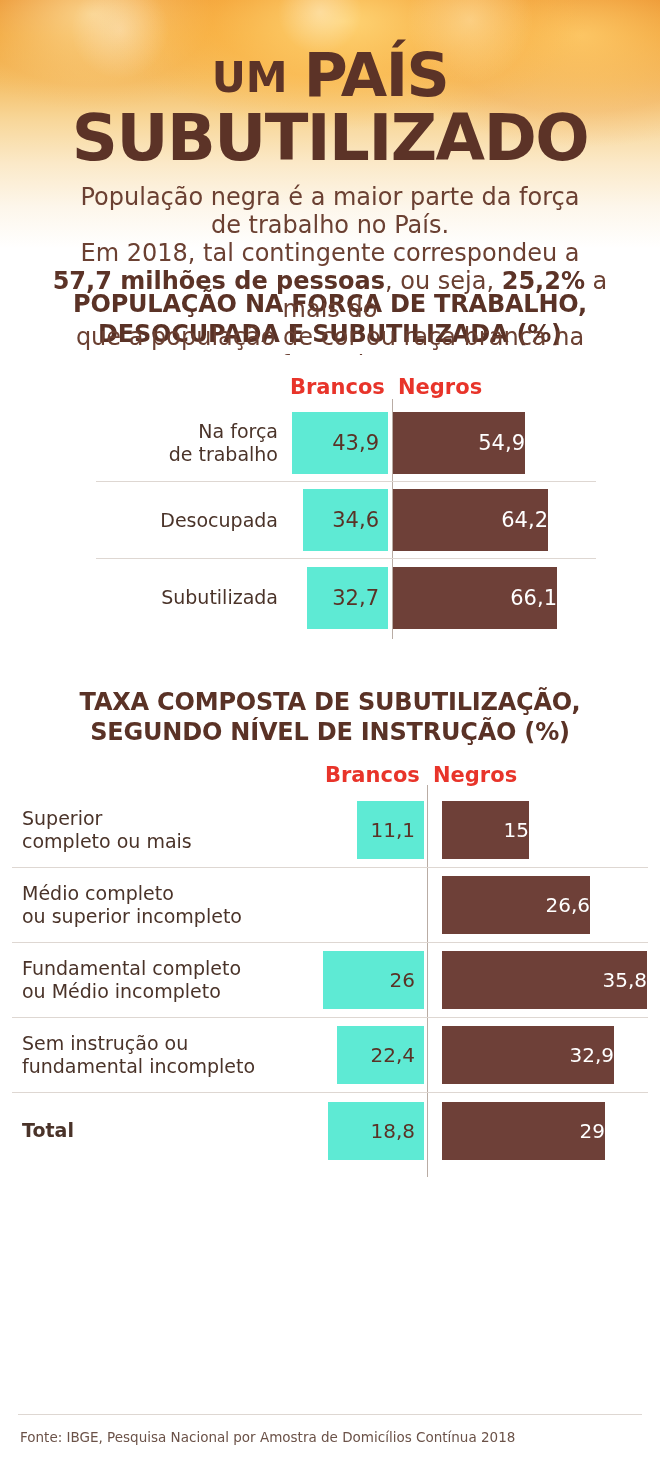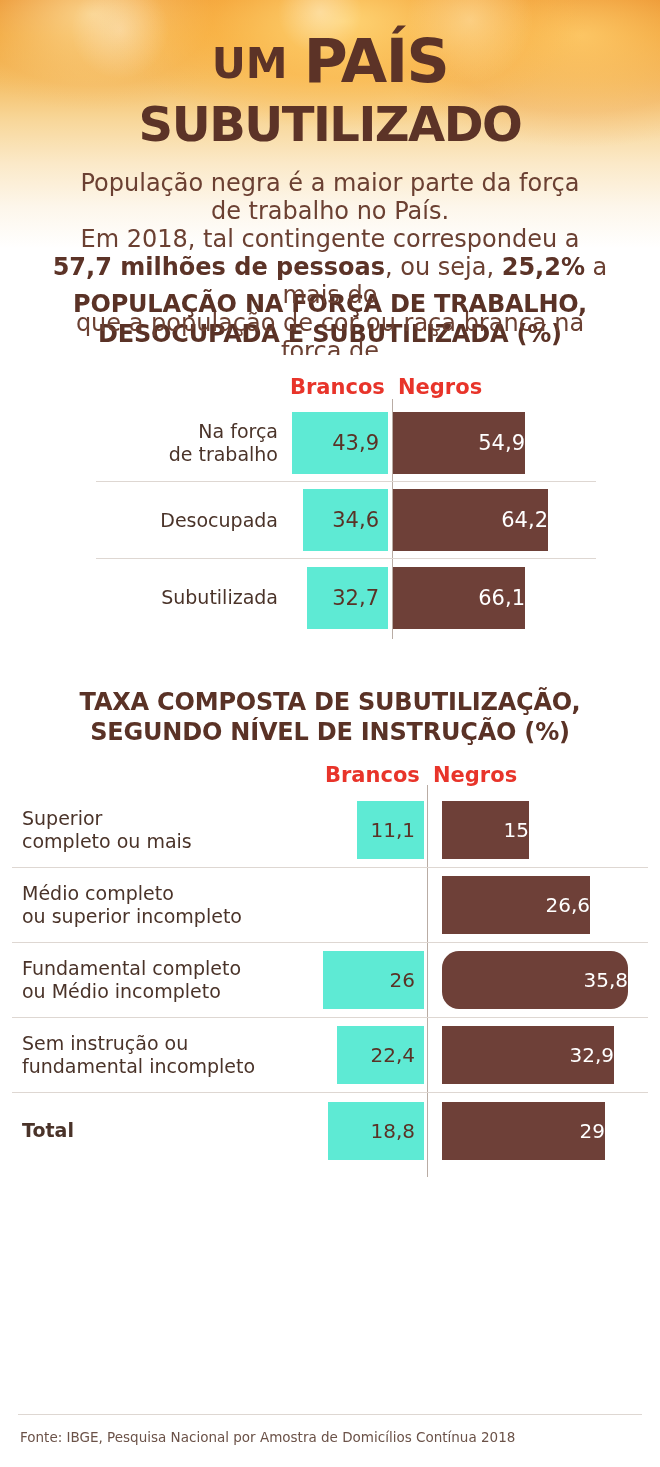--- a/index.html
+++ b/index.html
@@ -32,21 +32,21 @@
     background:
       radial-gradient(circle 70px at 120px 30px, rgba(255,255,255,0.30), rgba(255,255,255,0) 70%),
       radial-gradient(circle 90px at 470px 20px, rgba(255,241,200,0.45), rgba(255,255,255,0) 70%),
       radial-gradient(circle 60px at 320px 12px, rgba(255,255,255,0.35), rgba(255,255,255,0) 70%);
     pointer-events: none;
   }
 
   .title-block {
     position: relative;
     z-index: 2;
-    padding-top: 34px;
+    padding-top: 48px;
     text-align: center;
   }
   .title-line1 {
     font-family: "DejaVu Sans", "Liberation Sans", sans-serif;
     font-size: 54px;
     line-height: 54px;
     color: #5c3327;
     letter-spacing: -1px;
   }
   .title-line1 .um {
@@ -55,21 +55,21 @@
     letter-spacing: 0px;
     vertical-align: 4px;
   }
   .title-line1 .pais {
     font-weight: 800;
     font-size: 60px;
     letter-spacing: -1.5px;
   }
   .title-line2 {
     font-weight: 800;
-    font-size: 48px;
+    font-size: 64px;
     line-height: 62px;
     color: #5c3327;
     letter-spacing: -1.5px;
     margin-top: 2px;
   }
 
   .subtitle {
     position: relative;
     z-index: 2;
     margin: 14px auto 0;
@@ -238,21 +238,21 @@
       </div>
     </div>
 
     <div class="row">
       <div class="row-label">
         <div>Subutilizada</div>
       </div>
       <div class="bar light" style="left:211px; width:81px;">
         <span>32,7</span>
       </div>
-      <div class="bar dark" style="left:297px; width:132px;">
+      <div class="bar dark" style="left:297px; width:164px;">
         <span>66,1</span>
       </div>
     </div>
 
   </div>
 </div>
 
 <div class="section-head" id="section2-head" style="margin-top:26px;">
   <div>TAXA COMPOSTA DE SUBUTILIZAÇÃO,</div>
   <div>SEGUNDO NÍVEL DE INSTRUÇÃO (%)</div>
@@ -293,21 +293,21 @@
     </div>
 
     <div class="row">
       <div class="row-label">
         <div>Fundamental completo</div>
         <div>ou Médio incompleto</div>
       </div>
       <div class="bar light" style="left:311px; width:101px;">
         <span>26</span>
       </div>
-      <div class="bar dark" style="left:430px; width:186px;border-radius:17px;">
+      <div class="bar dark" style="left:430px; width:205px;">
         <span>35,8</span>
       </div>
     </div>
 
     <div class="row">
       <div class="row-label">
         <div>Sem instrução ou</div>
         <div>fundamental incompleto</div>
       </div>
       <div class="bar light" style="left:325px; width:87px;">

